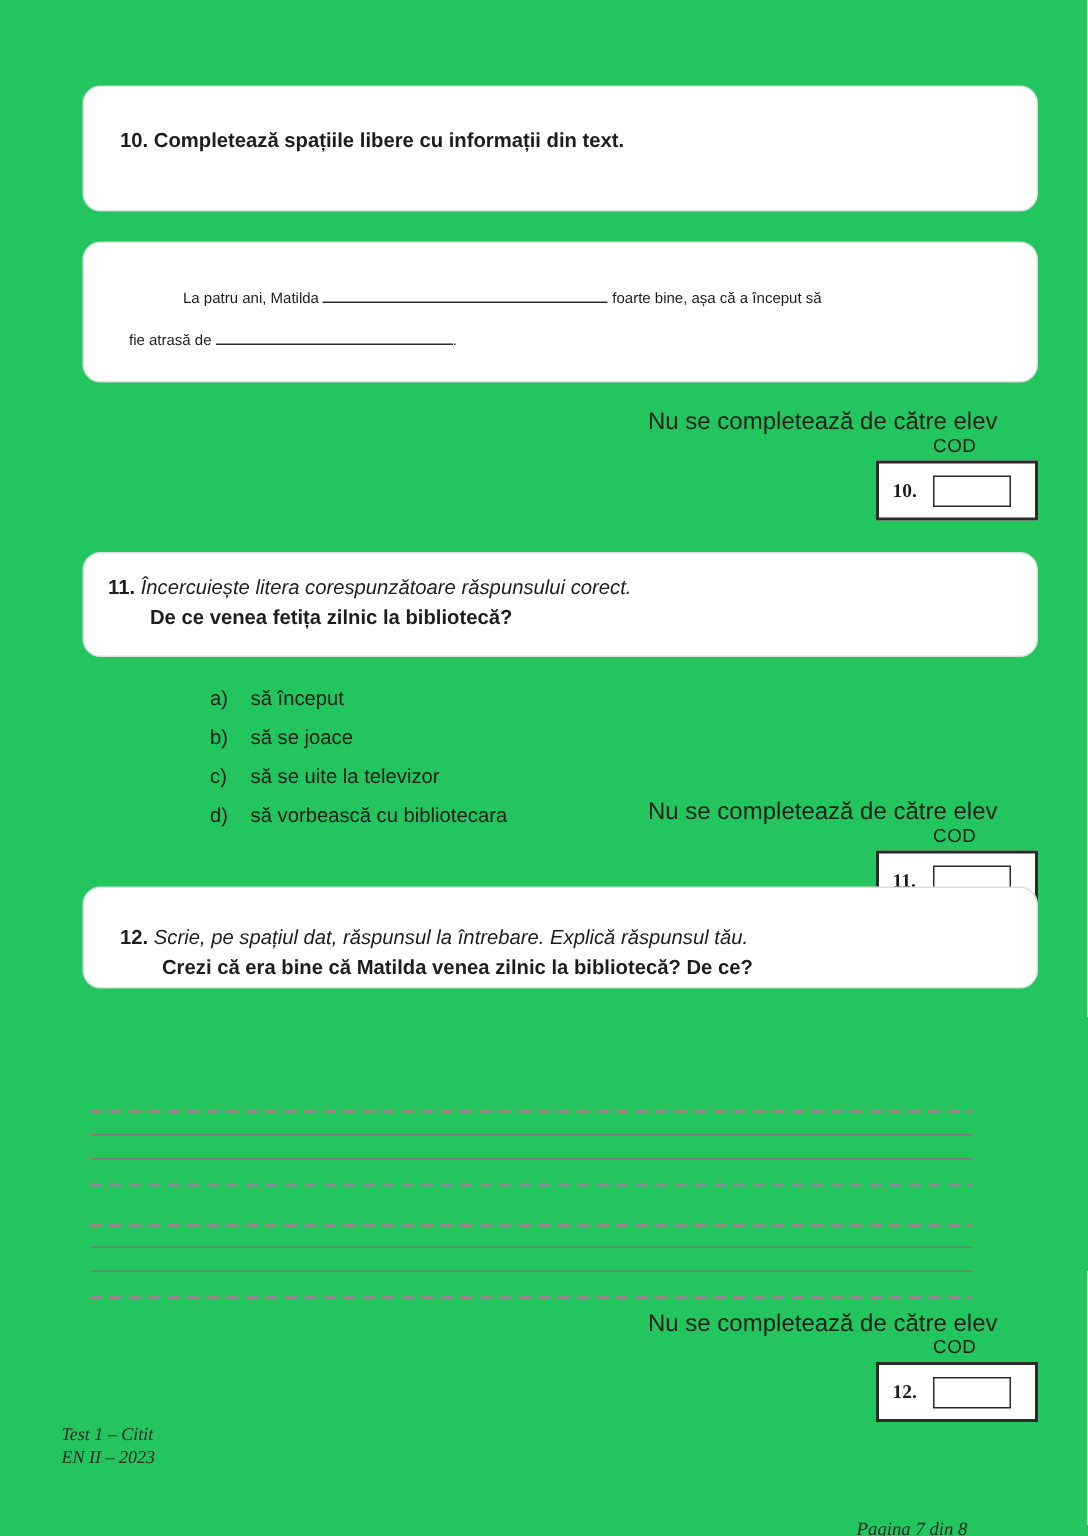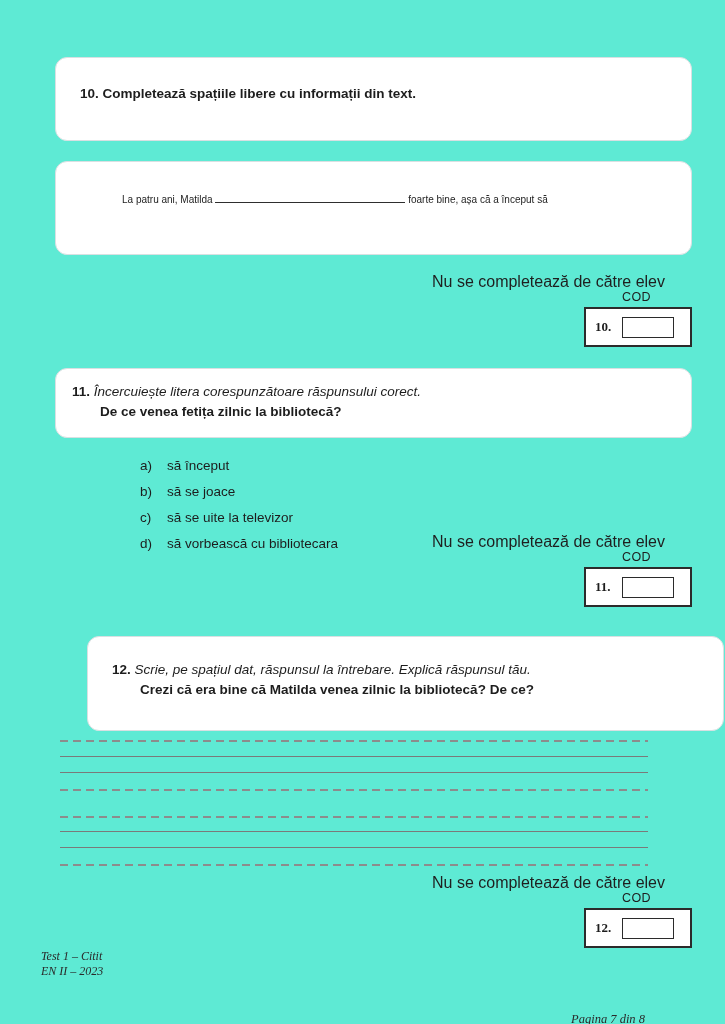--- a/index.html
+++ b/index.html
@@ -1,28 +1,28 @@
 <!DOCTYPE html>
 <html><head>
 <meta charset="utf-8">
 <style>
   html,body{margin:0;padding:0;background:#ffffff;}
   .page{
-    position:relative;width:725px;height:1024px;background:#5eead4;
+    position:relative;width:725px;height:1024px;background:#22c55e;
     font-family:"Liberation Sans",sans-serif;color:#1d1d1d;overflow:hidden;
   }
   
   .qbox{
     position:absolute;left:55px;width:637px;box-sizing:border-box;
     border:1px solid #d9e0e2;border-radius:12px;background:#fff;
   }
   #q10-header{top:57px;height:84px;padding:27px 20px 0 24px;}
   #q10-content{top:161px;height:94px;padding:24px 34px 0 30px;font-size:10px;}
   #q11-header{top:368px;height:70px;padding:14px 20px 0 16px;}
-  #q12-header{top:636px;height:95px;padding:24px 20px 0 24px;margin-left:32px;}
+  #q12-header{top:591px;height:68px;padding:24px 20px 0 24px;}
   .q-line1{font-size:13.5px;line-height:17px;}
   .q-num{font-weight:bold;}
   .q-instr-bold{font-weight:bold;}
   .q-instr-italic{font-style:italic;}
   .q-line2{font-size:13.5px;font-weight:bold;margin:3px 0 0 28px;line-height:17px;}
   
   .para-line{line-height:28px;white-space:nowrap;}
   .para-line.indent{text-indent:36px;}
   .blank{display:inline-block;border-bottom:1.5px solid #2e2e2e;height:13px;vertical-align:baseline;}
   .blank1{width:190px;}
@@ -64,20 +64,23 @@
   <div class="qbox" id="q10-header">
     <div class="q-line1"><span class="q-num">10.</span>
       <span class="q-instr-bold">Completează spațiile libere cu informații din text.</span>
     </div>
   </div>
 
   <div class="qbox" id="q10-content">
     <div class="para-line indent"><span>La patru ani, Matilda</span>
       <span class="blank blank1"></span>
       <span>foarte bine, așa că a început să</span>
+    </div>
+    <div class="para-line"><span>fie atrasă de</span>
+      <span class="blank blank2"></span><span>.</span>
     </div>
   </div>
 
   <div class="cod-block" style="top:275px">
     <div class="cod-note">Nu se completează de către elev</div>
     <div class="cod-label">COD</div>
     <div class="cod-box">
       <span class="cod-num">10.</span>
       <span class="cod-field"></span>
     </div>

